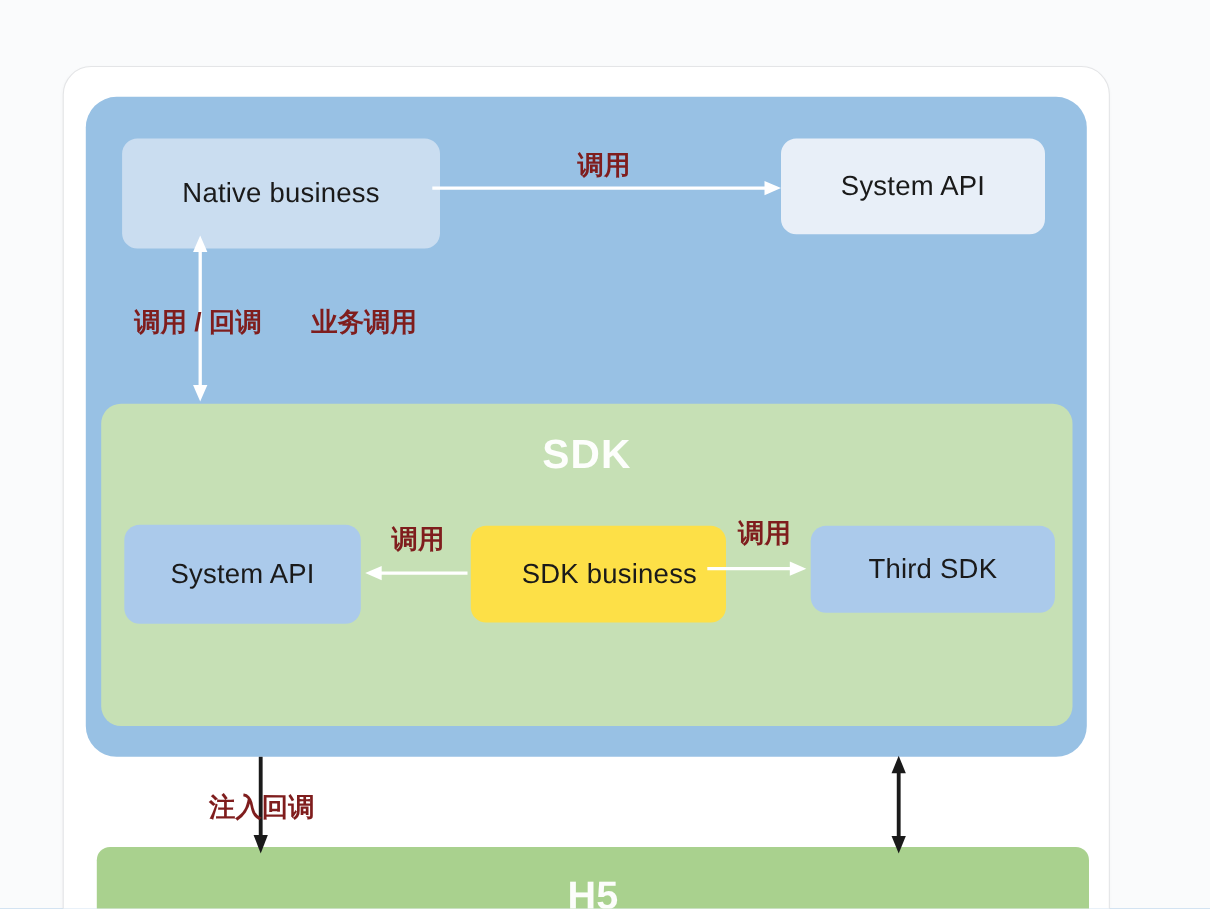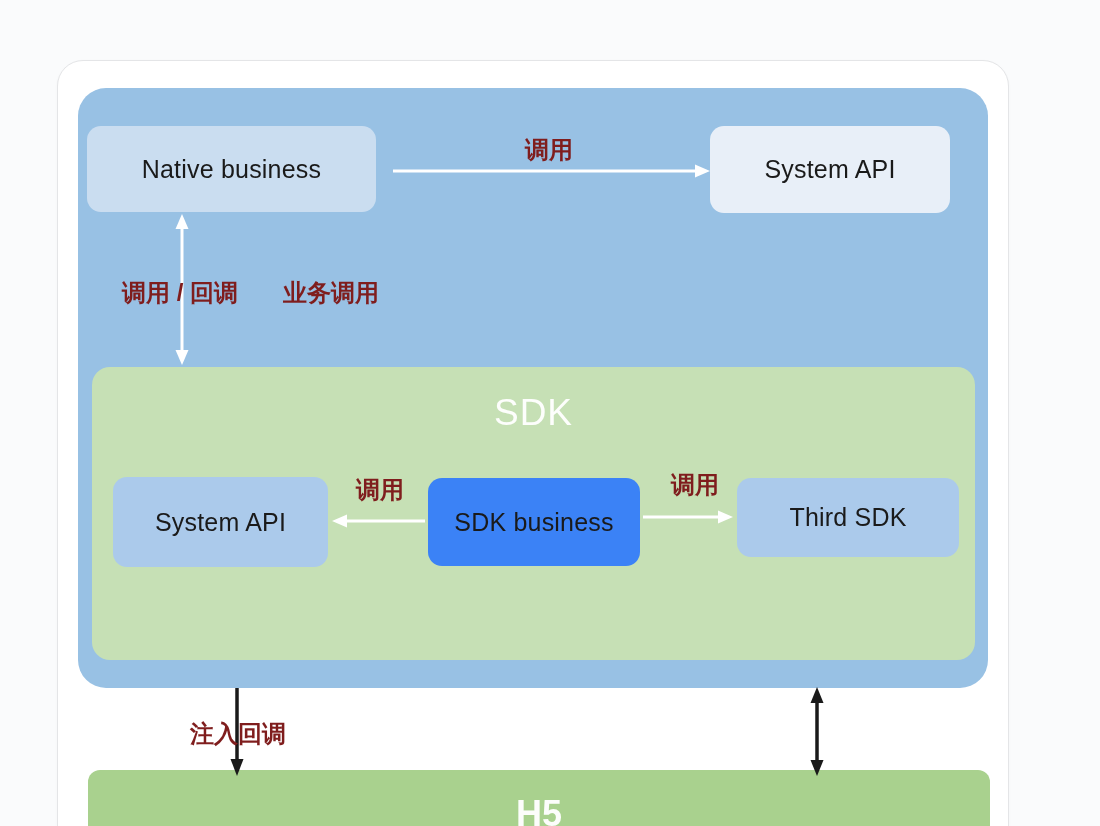--- a/index.html
+++ b/index.html
@@ -25,29 +25,29 @@
     left:92px;top:367px;width:883px;height:293px;border-radius:18px;
   }
   .h5-layer{
     left:88px;top:770px;width:902px;height:90px;border-radius:12px;
   }
   .node{
     position:absolute;display:flex;align-items:center;justify-content:center;
     border-radius:14px;color:#1a1a1a;font-size:25px;font-weight:500;
     letter-spacing:0.2px;
   }
-  .node-native-business{left:9px;top:38px;width:289px;height:86px;}
+  .node-native-business{left:33px;top:38px;width:289px;height:100px;}
   .node-system-api-top{left:632px;top:38px;width:240px;height:87px;}
   .node-sdk-system-api{left:21px;top:110px;width:215px;height:90px;}
   .node-sdk-business{left:336px;top:111px;width:212px;height:88px;}
   .node-third-sdk{left:645px;top:111px;width:222px;height:79px;}
   .layer-title{
     position:absolute;color:rgba(255,255,255,0.96);font-weight:500;
   }
-  .sdk-title{left:50%;top:25px;transform:translateX(-50%);font-size:37px;letter-spacing:1px;}
+  .sdk-title{left:50%;top:25px;transform:translateX(-50%);font-size:37px;letter-spacing:1px;font-weight:bold;}
   .h5-title{left:50%;top:23px;transform:translateX(-50%);font-size:36px;font-weight:600;}
   .edge-label{
     position:absolute;color:#7f1d1d;font-weight:700;white-space:nowrap;
     transform:translate(-50%,-50%);font-size:24px;z-index:5;
   }
   .arrows{
     position:absolute;left:0;top:0;width:1100px;height:826px;
     pointer-events:none;z-index:4;
   }
 </style>
@@ -65,21 +65,21 @@
     <div class="node node-system-api-top" style="background: rgb(232, 239, 248);">
       <span>System API</span>
     </div>
   </div>
 
   <div class="layer sdk-layer" style="background: rgb(198, 224, 181);">
     <div class="layer-title sdk-title">SDK</div>
     <div class="node node-sdk-system-api" style="background: rgb(171, 202, 235);">
       <span>System API</span>
     </div>
-    <div class="node node-sdk-business" style="background: #3b82f6;">
+    <div class="node node-sdk-business" style="background: #fde047; padding-left: 20px;">
       <span>SDK business</span>
     </div>
     <div class="node node-third-sdk" style="background: rgb(171, 202, 235);">
       <span>Third SDK</span>
     </div>
   </div>
 
   <div class="layer h5-layer" style="background: rgb(169, 209, 142);">
     <div class="layer-title h5-title">H5</div>
   </div>

